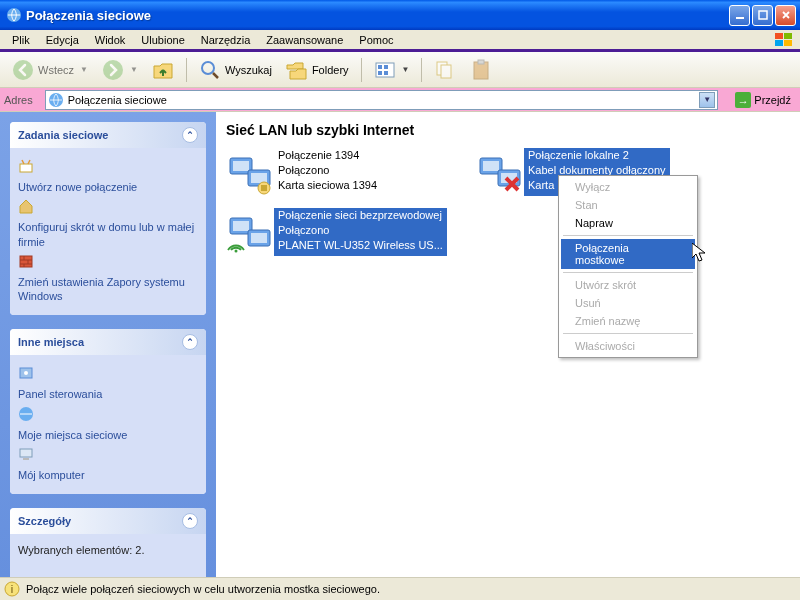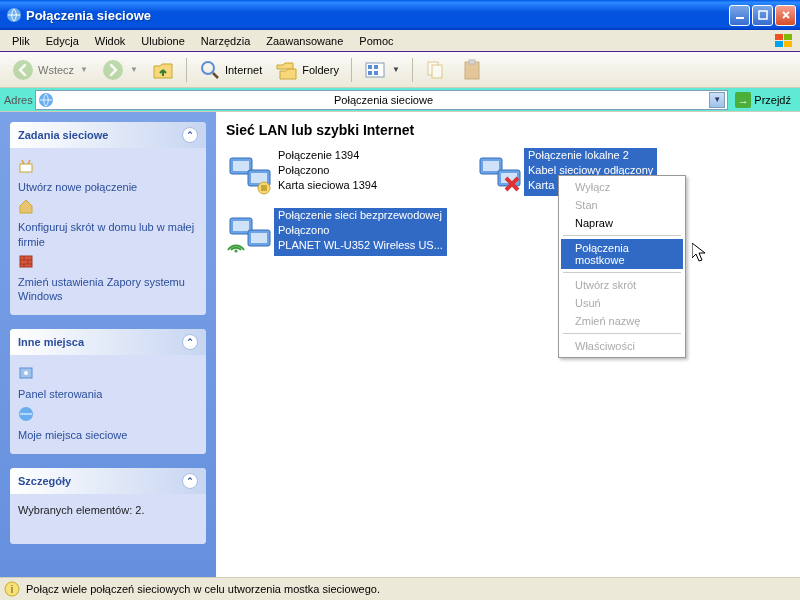--- a/index.html
+++ b/index.html
@@ -47,21 +47,21 @@
   }
   .win-btn.min, .win-btn.max { background: linear-gradient(to bottom,#7ba7e8,#356dd0); }
   .win-btn.close { background: linear-gradient(to bottom,#f5a08e,#d84b2a); }
   
   .menubar {
     height: 22px;
     background: #ece9d8;
     display: flex;
     align-items: center;
     padding: 0 4px;
-    border-bottom: 1px solid #4c1d95;
+    border-bottom: 3px solid #4c1d95;
   }
   .menubar .item {
     padding: 2px 8px;
     cursor: default;
   }
   .menubar .throbber {
     margin-left: auto;
     width: 24px; height: 18px;
     display: flex; align-items:center; justify-content:center;
   }
@@ -83,27 +83,26 @@
     cursor: pointer;
     gap: 4px;
   }
   .tbtn.disabled { opacity: 0.55; cursor: default; }
   .tbtn .ico { width:22px; height:22px; display:flex; align-items:center; justify-content:center; }
   .tbtn .drop { font-size:8px; color:#444; margin-left:2px; }
   .tb-sep { width:1px; height:24px; background:#c0bdaa; margin:0 4px; }
   
   .addressbar {
     height: 24px;
-    background: #5eead4;
+    background: #f9a8d4;
     display: flex;
     align-items: center;
     padding: 0 4px;
     border-bottom: 1px solid #d0cdb8;
-    gap: 2px;
-    text-align: center;
+    gap: 12px;
   }
   .addressbar .lbl { color:#555; }
   .addressbar .combo {
     flex: 1;
     height: 20px;
     background: white;
     border: 1px solid #7f9db9;
     display: flex;
     align-items: center;
     padding: 0 2px;
@@ -217,21 +216,21 @@
     line-height:1.35;
   }
   .conn.sel .ctext {
     background:#316ac5;
     color:white;
   }
   
   .context-menu {
     position:absolute;
     left:558px; top:175px;
-    width:128px;
+    width:140px;
     background:#fff;
     border:1px solid #999;
     box-shadow: 2px 2px 3px rgba(0,0,0,0.25);
     padding:2px;
     font-size:11px;
     z-index:10;
   }
   .context-menu .mi {
     padding:3px 14px;
     color:#000;
@@ -334,21 +333,21 @@
       </span>
   </div>
   <div class="tb-sep"></div>
   <div class="tbtn">
     <span class="ico">
         <svg viewBox="0 0 22 22">
           <circle cx="9" cy="9" r="6" fill="none" stroke="#5a8dd6" stroke-width="2"></circle>
           <path d="M14 14l5 5" stroke="#6d4b2a" stroke-width="2.5"></path>
         </svg>
       </span>
-    <span>Internet</span>
+    <span>Wyszukaj</span>
   </div>
   <div class="tbtn">
     <span class="ico">
         <svg viewBox="0 0 22 22">
           <path d="M1 6h6l2-2h8v6H1z" fill="#f7d77a" stroke="#c9a733"></path>
           <path d="M4 12h6l2-2h8v10H4z" fill="#f7d77a" stroke="#c9a733"></path>
         </svg>
       </span>
     <span>Foldery</span>
   </div>
@@ -444,20 +443,27 @@
                 <circle cx="8" cy="8" r="2" fill="#fff"></circle>
               </svg></span>
           <span>Panel sterowania</span>
         </div>
         <div class="pitem">
           <span class="pico"><svg viewBox="0 0 16 16">
                 <circle cx="8" cy="8" r="7" fill="#6aaef0"></circle>
                 <path d="M2 8h12" stroke="#fff"></path>
               </svg></span>
           <span>Moje miejsca sieciowe</span>
+        </div>
+        <div class="pitem">
+          <span class="pico"><svg viewBox="0 0 16 16">
+                <rect x="2" y="3" width="12" height="8" fill="#dce7f5" stroke="#7f9db9"></rect>
+                <rect x="5" y="12" width="6" height="2" fill="#bbb"></rect>
+              </svg></span>
+          <span>Mój komputer</span>
         </div>
       </div>
     </div>
 
     <div class="panel">
       <div class="phead">
         <span>Szczegóły</span>
         <span class="chev">⌃</span>
       </div>
       <div class="details-body">
@@ -495,21 +501,21 @@
           <svg viewBox="0 0 48 48">
               <rect x="4" y="10" width="22" height="16" rx="2" fill="#6aa3e8" stroke="#3b6fb5"></rect>
               <rect x="7" y="13" width="16" height="10" fill="#cfe2f7"></rect>
               <rect x="22" y="22" width="22" height="16" rx="2" fill="#6aa3e8" stroke="#3b6fb5"></rect>
               <rect x="25" y="25" width="16" height="10" fill="#cfe2f7"></rect>
               <path d="M30 30l12 12M42 30l-12 12" stroke="#d33" stroke-width="4"></path>
             </svg>
         </div>
         <div class="ctext">
           <div>Połączenie lokalne 2</div>
-          <div>Kabel sieciowy odłączony</div>
+          <div>Kabel dokumenty odłączony</div>
           <div>Karta Realtek...</div>
         </div>
       </div>
     </div>
 
     <div class="conn-row">
 
       <div class="conn sel">
         <div class="cicon">
           <svg viewBox="0 0 48 48">

